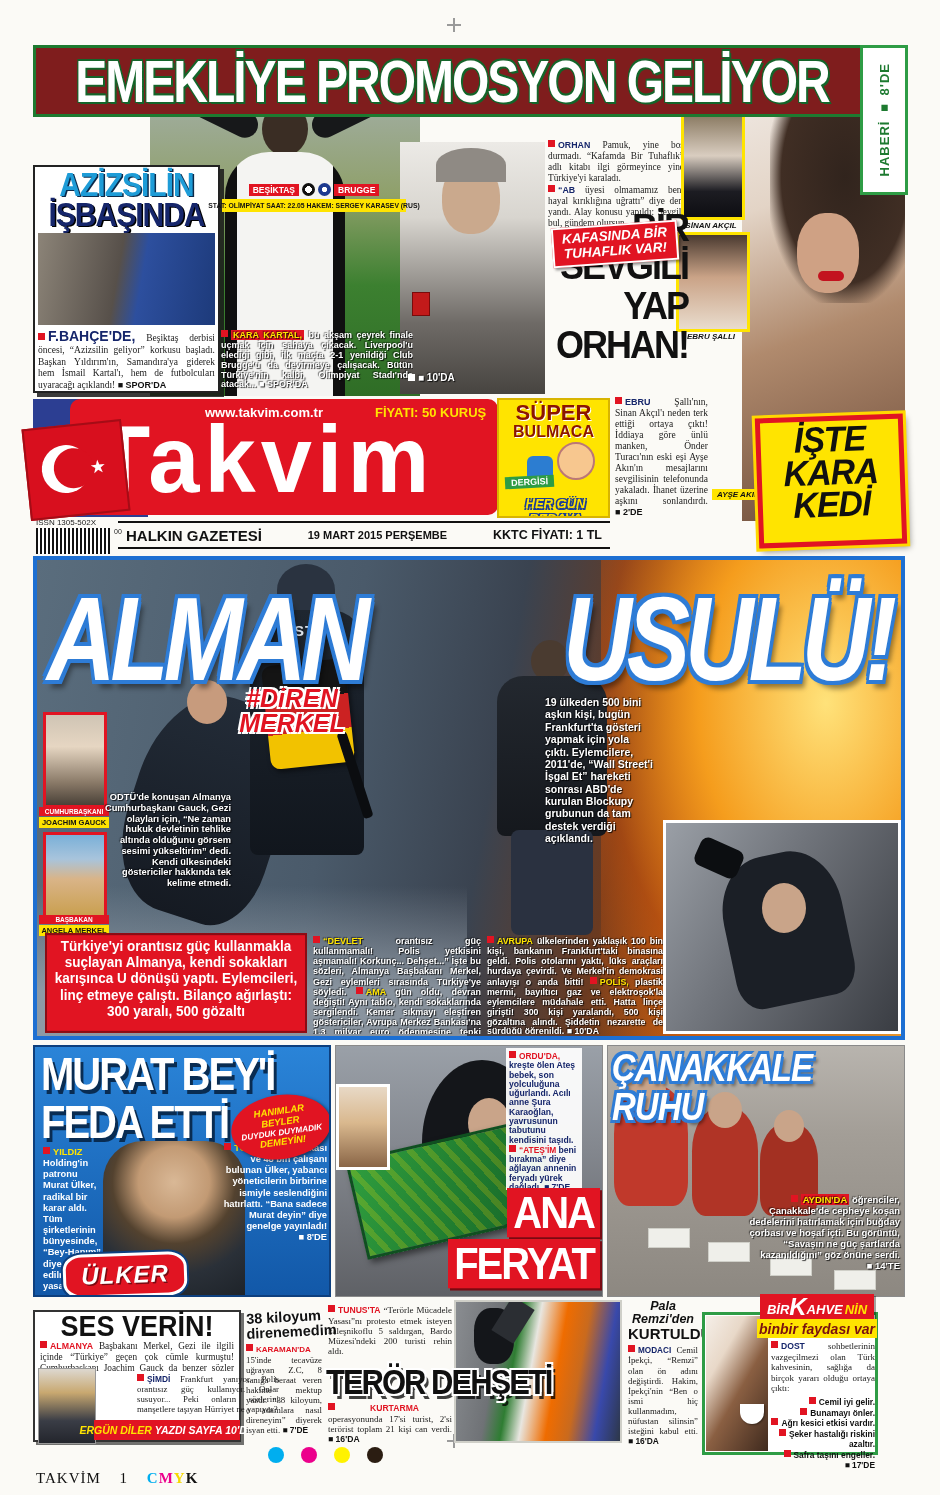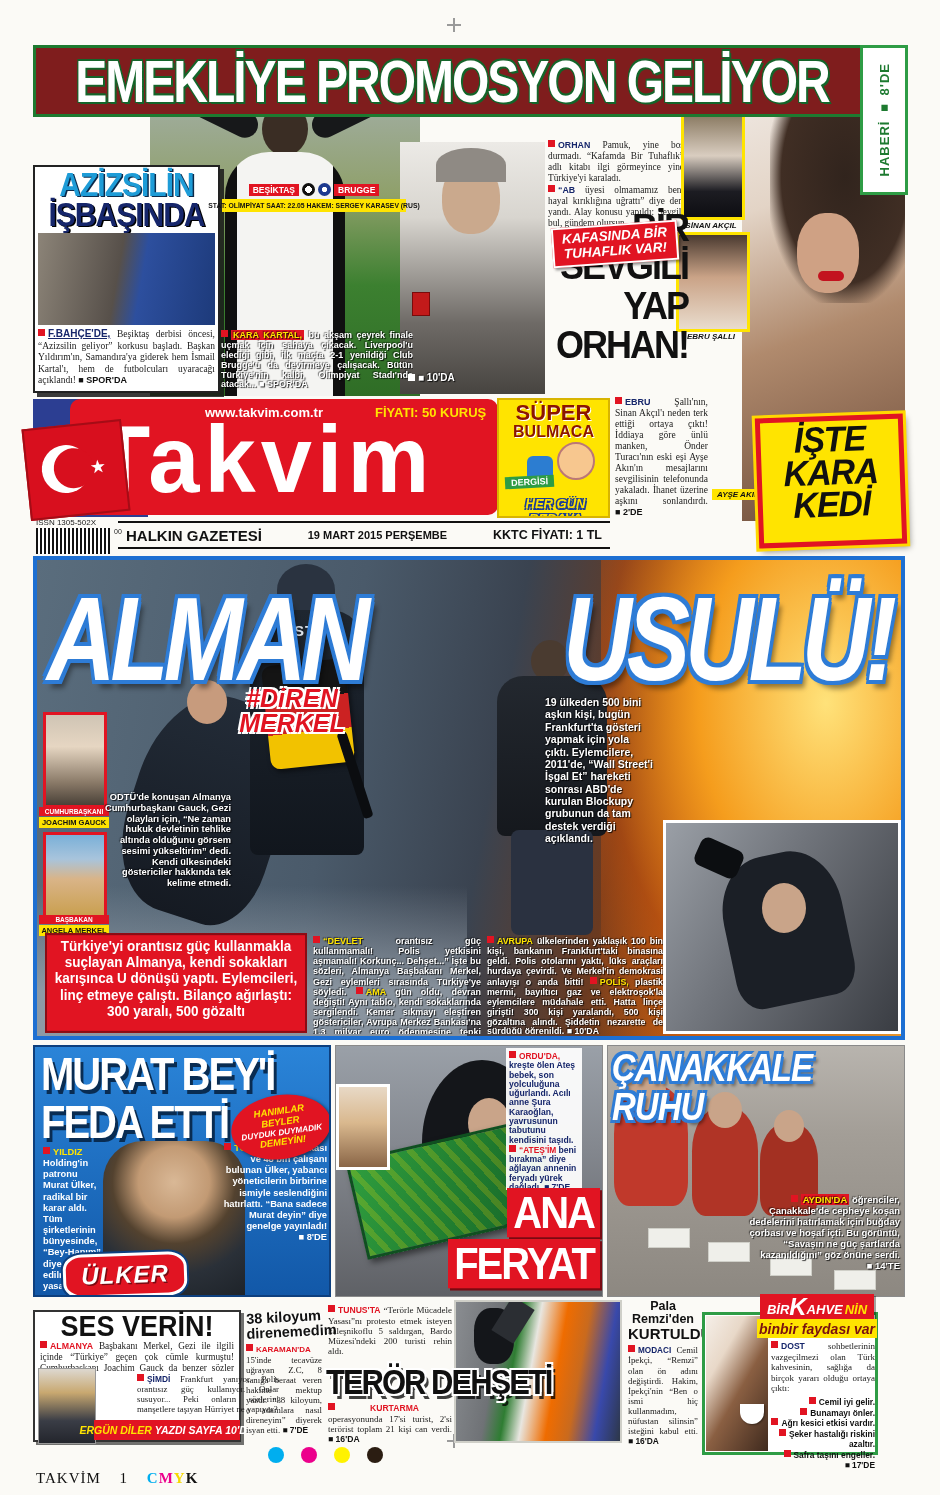--- a/index.html
+++ b/index.html
@@ -49,21 +49,21 @@
   </div>
   <div class="abs" style="left:860px;top:45px;width:42px;height:144px;background:#fff;border:3px solid #2e9c45;display:flex;align-items:center;justify-content:center;z-index:5;">
     <span style="writing-mode:vertical-rl;transform:rotate(180deg);font-weight:900;font-size:13px;color:#1d7a30;letter-spacing:1px;">HABERİ ■ 8'DE</span>
   </div>
 
   <div class="abs" style="left:33px;top:165px;width:187px;height:228px;background:#fff;border:2px solid #222;box-shadow:4px 4px 0 rgba(25,25,25,.85);z-index:6;padding:3px;box-sizing:border-box;">
     <div style="text-align:center;font-weight:900;font-size:30px;line-height:1.0;color:#1e9cd7;letter-spacing:-1px;transform:scaleY(1.08);text-shadow:1.5px 1.5px 0 #0c2a4a;">AZİZSİLİN</div>
     <div style="text-align:center;font-weight:900;font-size:30px;line-height:1.0;color:#16266b;letter-spacing:-1px;transform:scaleY(1.08);text-shadow:1.5px 1.5px 0 #000;">İŞBAŞINDA</div>
     <div class="photo" style="position:relative;width:100%;height:92px;margin:3px 0;background:linear-gradient(100deg,#8c8478 0%,#57504a 45%,#2d4f9e 58%,#1d3a7a 100%);"></div>
     <p class="serif" style="margin:0;font-size:9.5px;line-height:1.22;">
-      <span class="sq"></span><span class="lead-blue" style="font-size:10px;text-decoration:underline;">F.BAHÇE'DE,</span>
+      <span class="sq"></span><span class="lead-blue" style="font-size:14px;">F.BAHÇE'DE,</span>
       <span>Beşiktaş derbisi öncesi, “Azizsilin geliyor” korkusu başladı. Başkan Yıldırım'ın, Samandıra'ya giderek hem İsmail Kartal'ı, hem de futbolcuları uyaracağı açıklandı!</span>
       <span class="ref" style="font-size:9px;">■ SPOR'DA</span>
     </p>
   </div>
 
   <div class="abs" style="left:226px;top:182px;width:176px;height:15px;display:flex;align-items:center;justify-content:center;gap:3px;z-index:6;">
     <span style="background:#e11422;color:#fff;font-weight:900;font-size:8.5px;padding:1px 4px;">BEŞİKTAŞ</span>
     <span style="width:13px;height:13px;border-radius:50%;background:radial-gradient(circle,#fff 0 35%,#111 36% 100%);display:inline-block;"></span>
     <span style="width:13px;height:13px;border-radius:50%;background:radial-gradient(circle,#fff 0 30%,#1d3a8f 31% 100%);display:inline-block;"></span>
     <span style="background:#e11422;color:#fff;font-weight:900;font-size:8.5px;padding:1px 4px;">BRUGGE</span>
@@ -311,21 +311,21 @@
     </p>
     <div class="abs sh-wht" style="left:0;top:62px;width:246px;font-weight:900;font-size:31px;line-height:1;color:#101010;letter-spacing:-2px;transform:scaleY(1.12);transform-origin:top left;z-index:3;">TERÖR DEHŞETİ</div>
     <p class="serif abs" style="left:2px;top:100px;width:124px;margin:0;font-size:9px;line-height:1.12;">
       <span class="sq"></span><span class="lead-red" style="font-size:8.6px;padding-left:32px;">KURTARMA</span>
       <span>operasyonunda 17'si turist, 2'si terörist toplam 21 kişi can verdi.</span>
       <span class="ref" style="font-size:8.6px;">■ 16'DA</span>
     </p>
   </div>
 
   <div class="abs" style="left:628px;top:1300px;width:70px;height:142px;">
-    <div style="text-align:center;font-weight:900;font-size:12.5px;line-height:1.05;color:#111;">Pala Remzi'den</div>
+    <div style="text-align:center;font-weight:900;font-style:italic;font-size:12.5px;line-height:1.05;color:#111;">Pala Remzi'den</div>
     <div style="text-align:center;font-weight:900;font-size:15px;line-height:1.05;color:#111;">KURTULDU</div>
     <p class="serif" style="margin:3px 0 0;font-size:8.8px;line-height:1.15;">
       <span class="sq"></span><span class="lead-blue" style="font-size:8.2px;">MODACI</span>
       <span>Cemil İpekçi, “Remzi” olan ön adını değiştirdi. Hakim, İpekçi'nin “Ben o ismi hiç kullanmadım, nüfustan silinsin” isteğini kabul etti.</span>
       <span class="ref" style="font-size:8.4px;">■ 16'DA</span>
     </p>
   </div>
 
   <div class="abs" style="left:702px;top:1312px;width:176px;height:143px;background:#fff;border:3px solid #2e9c45;box-sizing:border-box;">
     <div class="photo" style="left:1px;top:1px;width:62px;height:135px;background:linear-gradient(120deg,#f5efe8 0%,#e8d8c8 28%,#8a5f42 55%,#3f2a1e 100%);">

